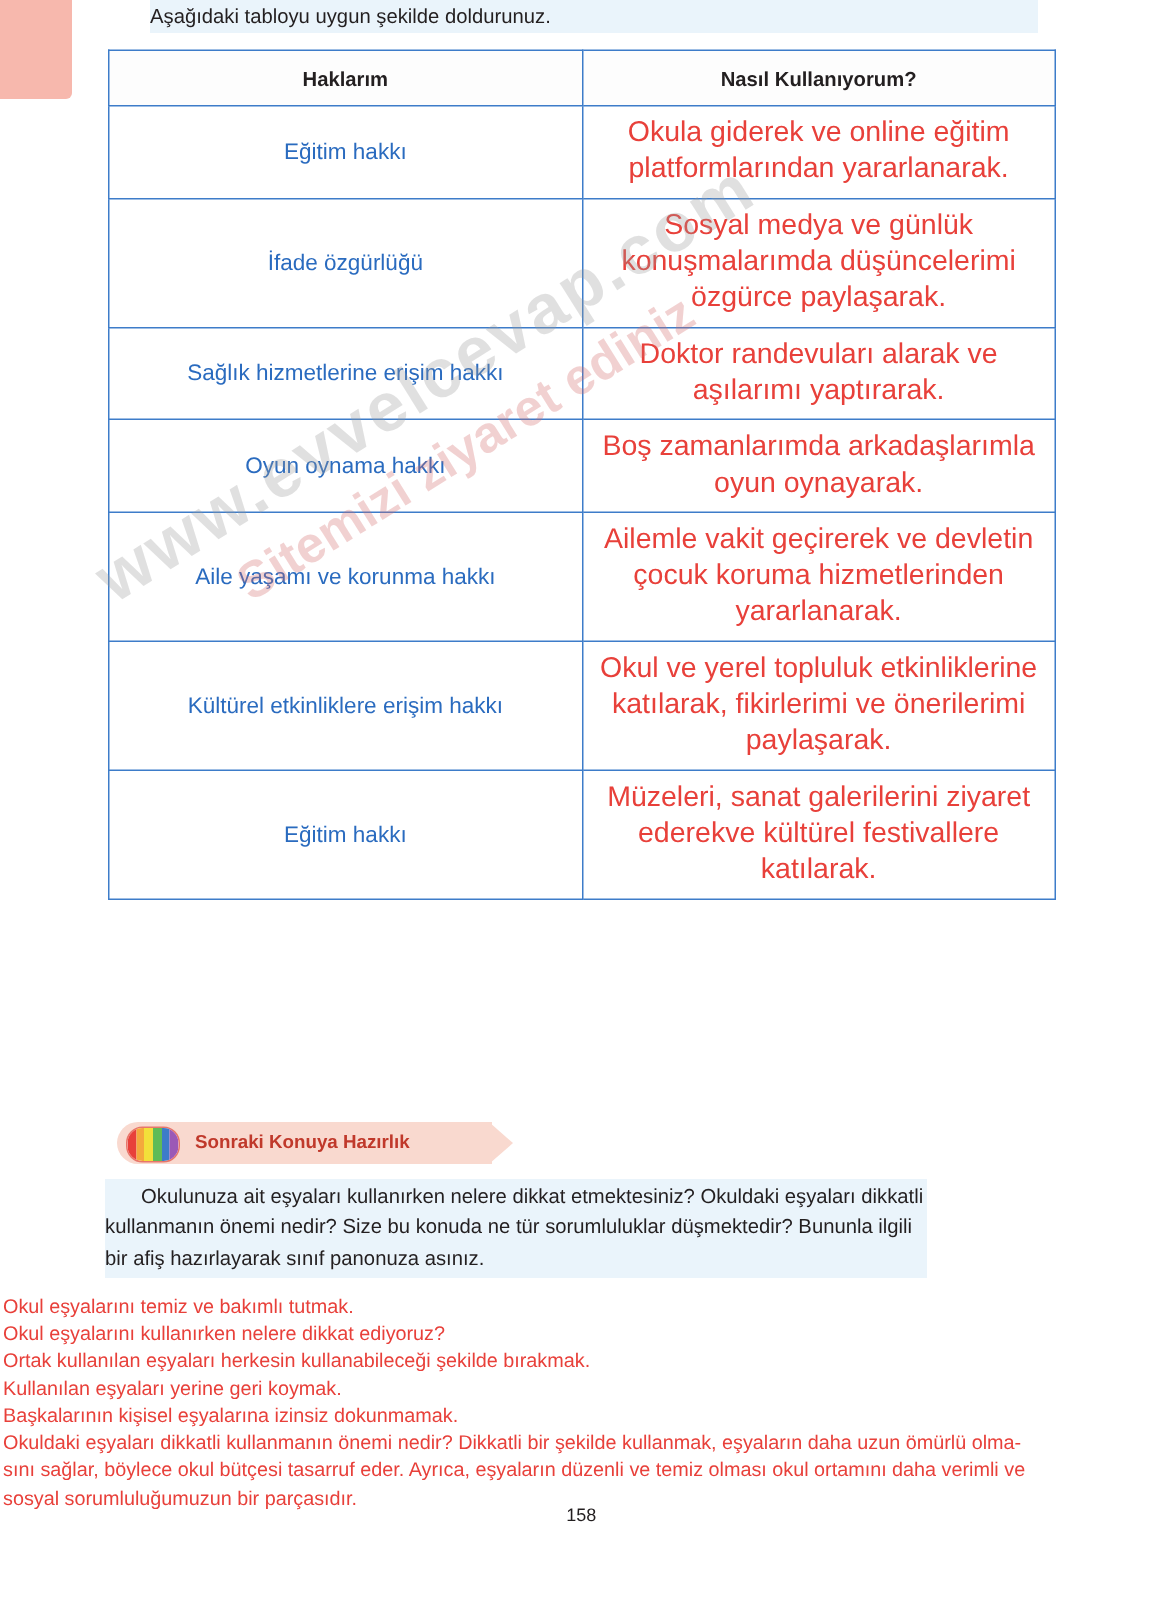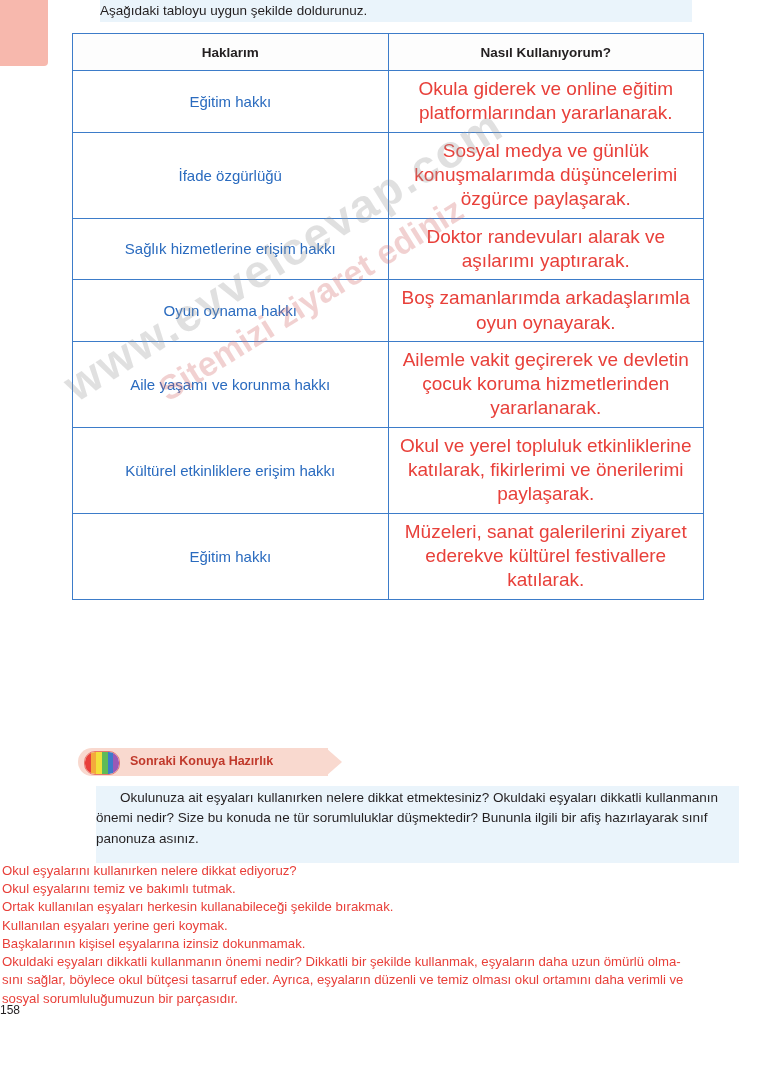--- a/index.html
+++ b/index.html
@@ -155,48 +155,49 @@
   .banner-label {
     position: absolute;
     left: 52px;
     top: 6px;
     font-size: 12.5px;
     font-weight: bold;
     color: #c0392b;
   }
   .prep-paragraph {
     position: absolute;
-    left: 96px;
+    left: 70px;
     top: 786px;
-    width: 643px;
+    width: 548px;
     font-size: 13.5px;
     line-height: 1.5;
     text-indent: 24px;
     background: #eaf4fb;
-    padding: 2px 0 14px 0;
+    padding: 2px 0 3px 0;
   }
   
   .answers {
     position: absolute;
     left: 0px;
     top: 862px;
     width: 775px;
     color: #e8403a;
     font-size: 13.2px;
     line-height: 1.38;
   }
   .answers p {
     margin: 0 0 0 0;
     padding: 0 6px 0 2px;
   }
   .page-number {
     position: absolute;
     left: 0;
     top: 1003px;
     width: 775px;
+    text-align: center;
     font-size: 12px;
     color: #231f20;
   }
 </style>
 </head>
 <body>
 
 <div class="page">
 
   <div class="corner-block"></div>
@@ -257,22 +258,22 @@
         <i class="c4"></i>
         <i class="c5"></i>
         <i class="c6"></i>
     </div>
     <div class="banner-label">Sonraki Konuya Hazırlık</div>
   </div>
 
   <div class="prep-paragraph">Okulunuza ait eşyaları kullanırken nelere dikkat etmektesiniz? Okuldaki eşyaları dikkatli kullanmanın önemi nedir? Size bu konuda ne tür sorumluluklar düşmektedir? Bununla ilgili bir afiş hazırlayarak sınıf panonuza asınız.</div>
 
   <div class="answers">
+    <p>Okul eşyalarını temiz ve bakımlı tutmak.</p>
     <p>Okul eşyalarını kullanırken nelere dikkat ediyoruz?</p>
-    <p>Okul eşyalarını temiz ve bakımlı tutmak.</p>
     <p>Ortak kullanılan eşyaları herkesin kullanabileceği şekilde bırakmak.</p>
     <p>Kullanılan eşyaları yerine geri koymak.</p>
     <p>Başkalarının kişisel eşyalarına izinsiz dokunmamak.</p>
     <p>Okuldaki eşyaları dikkatli kullanmanın önemi nedir? Dikkatli bir şekilde kullanmak, eşyaların daha uzun ömürlü olma-</p>
     <p>sını sağlar, böylece okul bütçesi tasarruf eder. Ayrıca, eşyaların düzenli ve temiz olması okul ortamını daha verimli ve</p>
     <p>sosyal sorumluluğumuzun bir parçasıdır.</p>
   </div>
 
   <div class="page-number">158</div>
 

